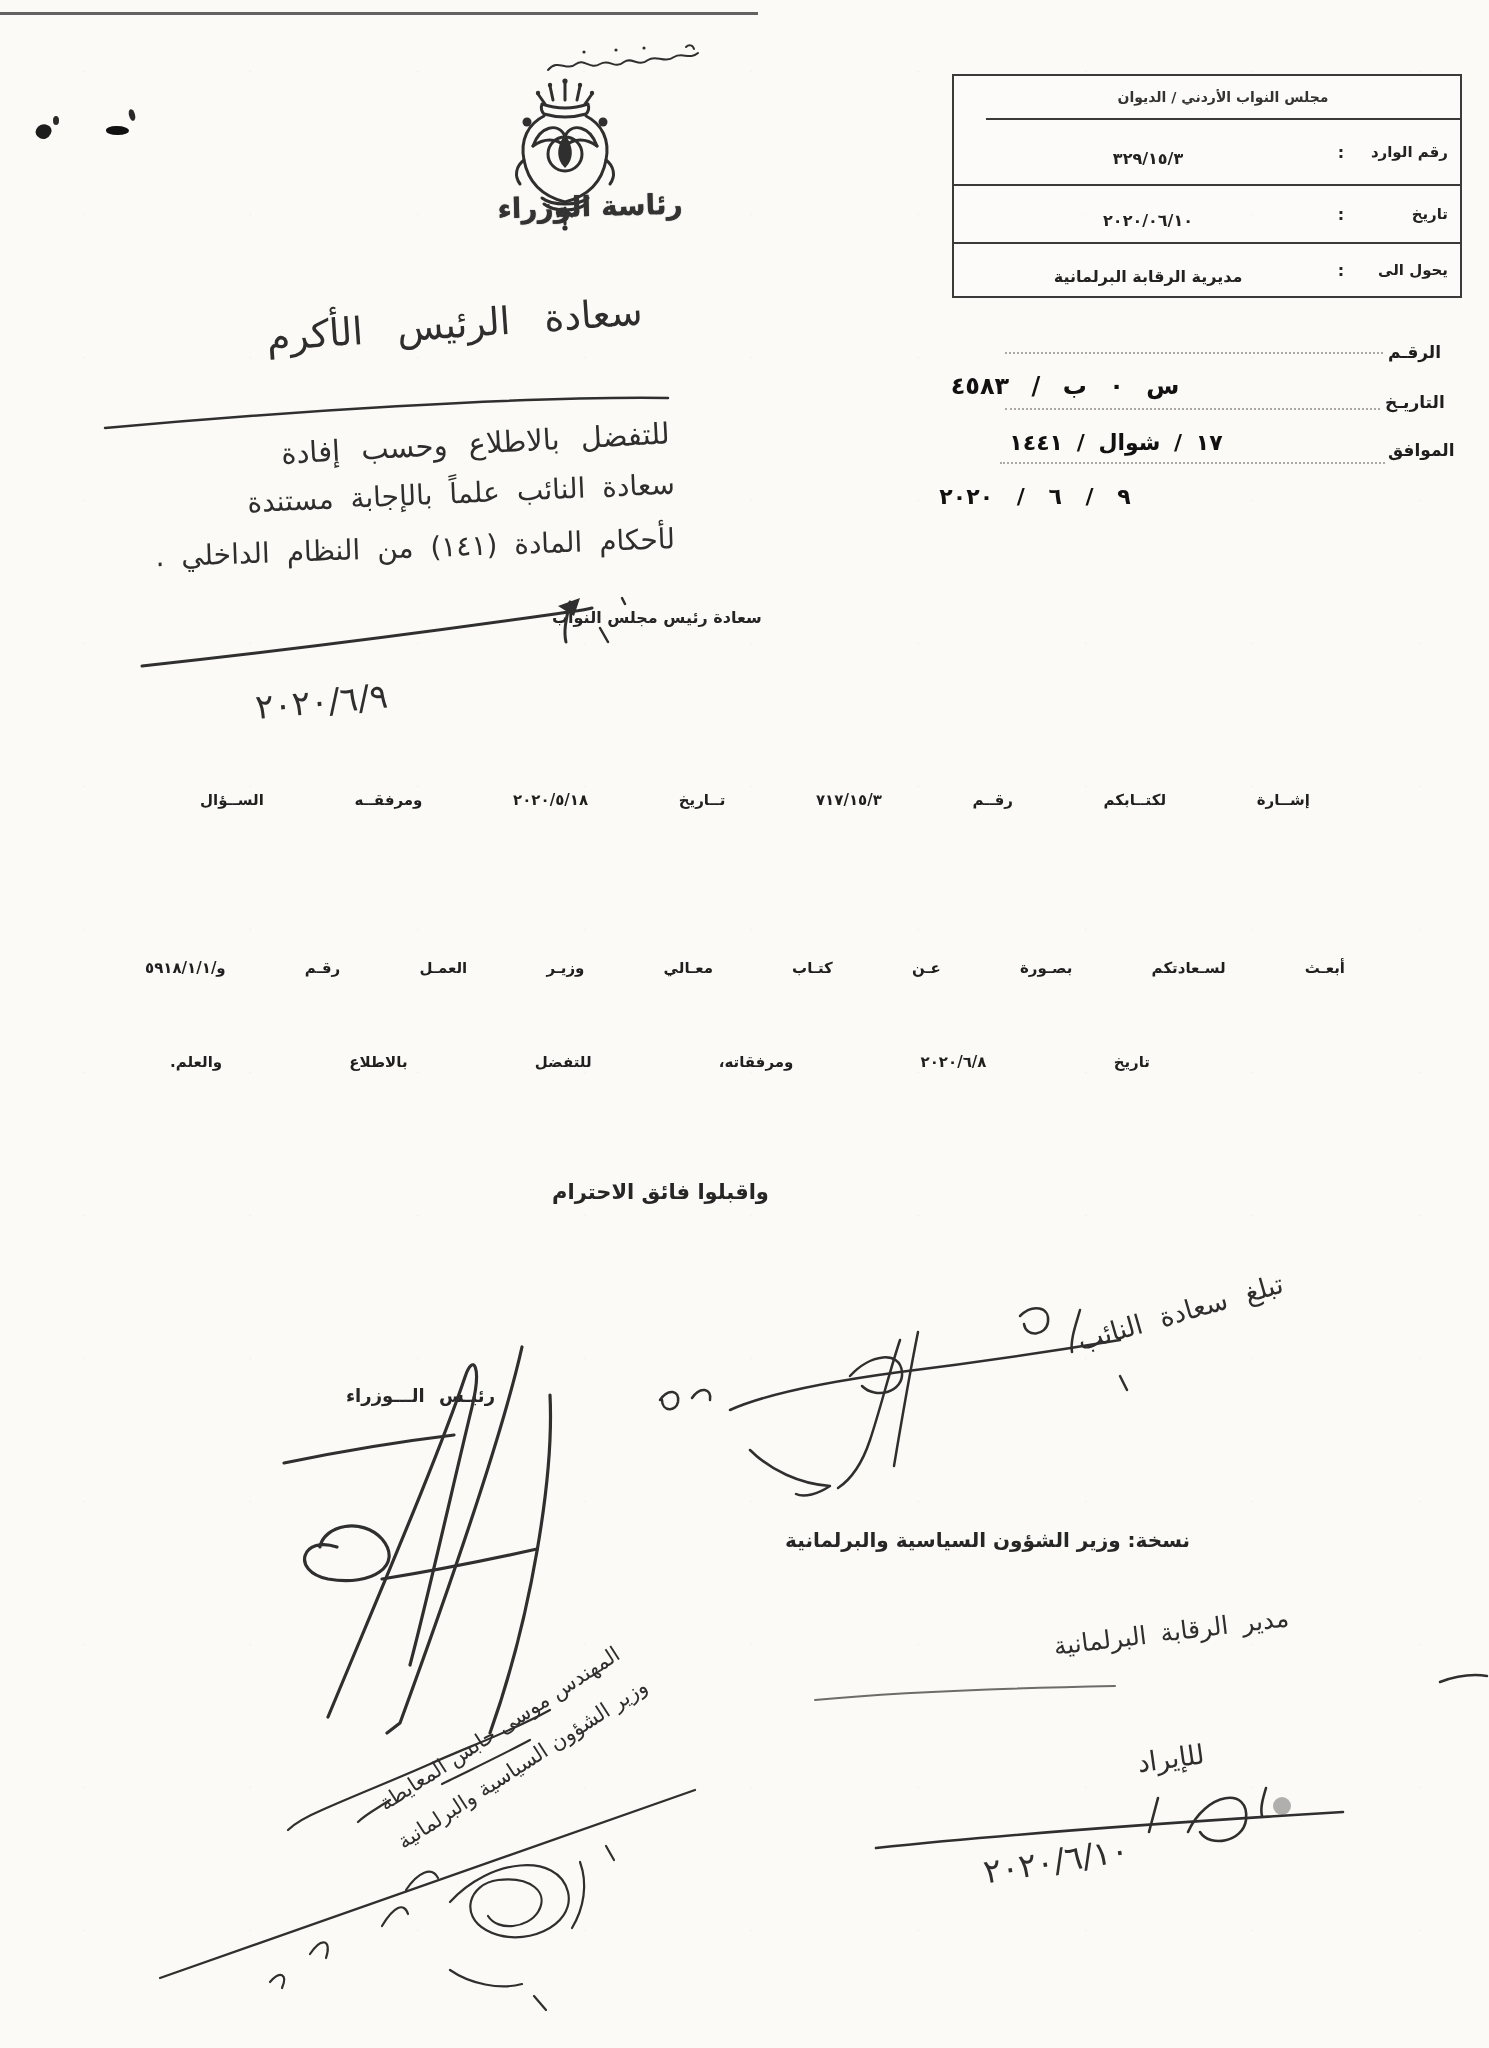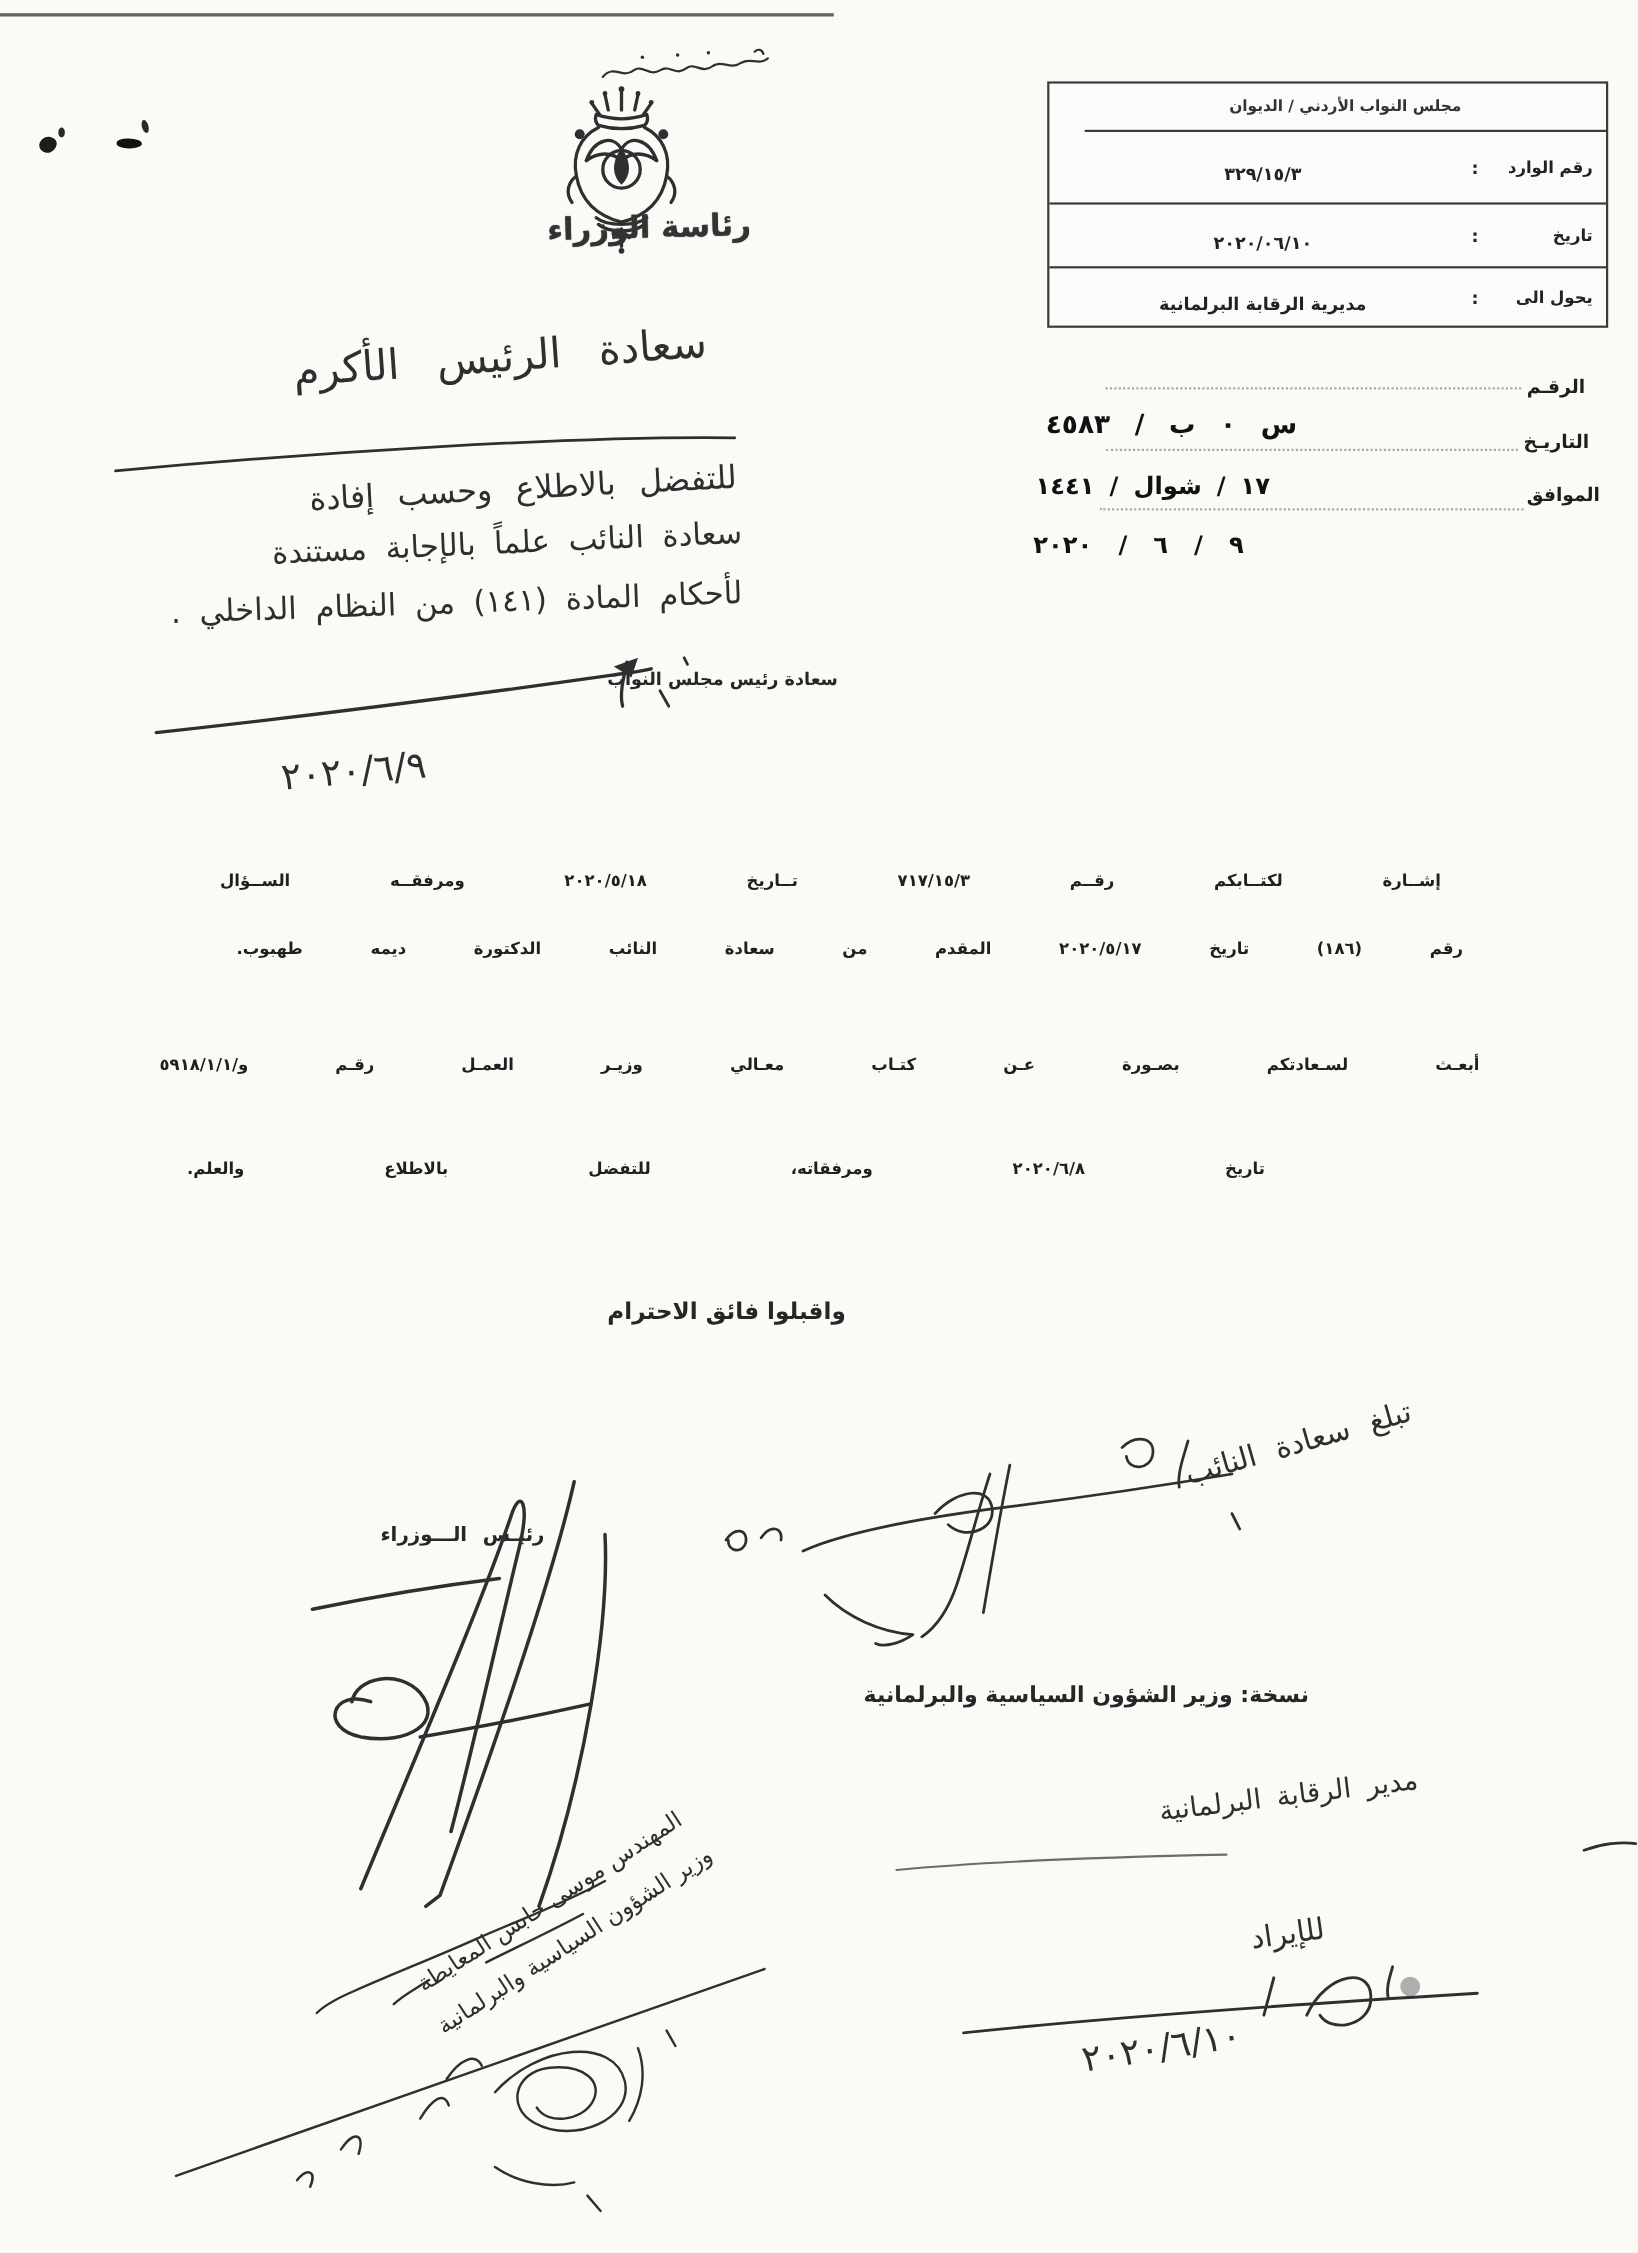--- a/index.html
+++ b/index.html
@@ -111,39 +111,38 @@
   <div class="abs hw" style="left:150px;top:430px;width:520px;font-size:29px;word-spacing:12px;transform:rotate(-3deg);">للتفضل بالاطلاع وحسب إفادة</div>
   <div class="abs hw" style="left:105px;top:480px;width:570px;font-size:28px;word-spacing:8px;transform:rotate(-2.5deg);">سعادة النائب علماً بالإجابة مستندة</div>
   <div class="abs hw" style="left:115px;top:532px;width:560px;font-size:28px;word-spacing:8px;transform:rotate(-2deg);">لأحكام المادة (١٤١) من النظام الداخلي .</div>
 
   <div class="fieldlabel" style="left:1388px;top:342px;">الرقـم</div>
   <div class="dotline" style="left:1005px;top:352px;width:378px;"></div>
   <div class="fieldvalue" style="left:915px;top:372px;width:300px;font-size:24px;word-spacing:14px;">س ٠ ب / ٤٥٨٣</div>
 
   <div class="fieldlabel" style="left:1385px;top:392px;">التاريـخ</div>
   <div class="dotline" style="left:1005px;top:408px;width:375px;"></div>
-  <div class="fieldvalue" style="left:898px;top:430px;width:300px;font-size:22px;word-spacing:6px;">١٧ / شوال / ١٤٤١</div>
+  <div class="fieldvalue" style="left:966px;top:430px;width:300px;font-size:22px;word-spacing:6px;">١٧ / شوال / ١٤٤١</div>
 
   <div class="fieldlabel" style="left:1388px;top:440px;">الموافق</div>
   <div class="dotline" style="left:1000px;top:462px;width:385px;"></div>
   <div class="fieldvalue" style="left:885px;top:484px;width:300px;font-size:22px;word-spacing:16px;">٩ / ٦ / ٢٠٢٠</div>
 
   <div class="abs typed" style="left:552px;top:608px;width:335px;text-align:left;font-size:16px;">سعادة رئيس مجلس النواب</div>
 
   <svg class="abs" style="left:130px;top:588px;" width="570" height="95" viewBox="0 0 570 95">
     <path class="ink" stroke-width="3" d="M12,78 C160,62 340,38 425,26 C445,23 455,22 462,20"></path>
     <path d="M428,18 l22,-8 l-6,18 z" fill="#2f2f2f"></path>
     <path class="ink" stroke-width="3" d="M440,14 C437,28 433,42 436,54"></path>
     <path class="ink" stroke-width="2.5" d="M470,40 L478,54 M492,10 L495,16"></path>
   </svg>
 
   <div class="abs hw" style="left:148px;top:686px;width:240px;font-size:34px;letter-spacing:3px;transform:rotate(-5deg);">٢٠٢٠/٦/٩</div>
 
   <div class="bodyline" style="left:200px;top:790px;width:1110px;">إشــارة لكتــابكم رقــم ٧١٧/١٥/٣ تــاريخ ٢٠٢٠/٥/١٨ ومرفقــه الســؤال</div>
-  <div class="bodyline" style="left:215px;top:852px;width:1115px;">رقم (١٨٦) تاريخ ٢٠٢٠/٥/١٧ المقدم من سعادة النائب الدكتورة ديمه طهبوب.</div>
 
   <div class="bodyline" style="left:145px;top:958px;width:1200px;">أبعـث لسـعادتكم بصـورة عـن كتـاب معـالي وزيـر العمـل رقـم و/٥٩١٨/١/١</div>
   <div class="bodyline" style="left:170px;top:1020px;width:980px;margin-top:32px;">تاريخ ٢٠٢٠/٦/٨ ومرفقاته، للتفضل بالاطلاع والعلم.</div>
 
   <div class="abs typed" style="left:478px;top:1180px;width:365px;text-align:center;font-size:21px;">واقبلوا فائق الاحترام</div>
 
   <div class="abs hw" style="left:948px;top:1268px;width:330px;font-size:27px;word-spacing:10px;transform:rotate(-16deg);transform-origin:right top;">تبلغ سعادة النائب</div>
   <svg class="abs" style="left:600px;top:1280px;" width="590" height="230" viewBox="0 0 590 230">
     <g class="ink" stroke-width="2.5">
       <path d="M60,120 C68,108 80,110 78,122 C76,132 62,132 62,120 M92,118 C100,106 112,108 110,120"></path>

